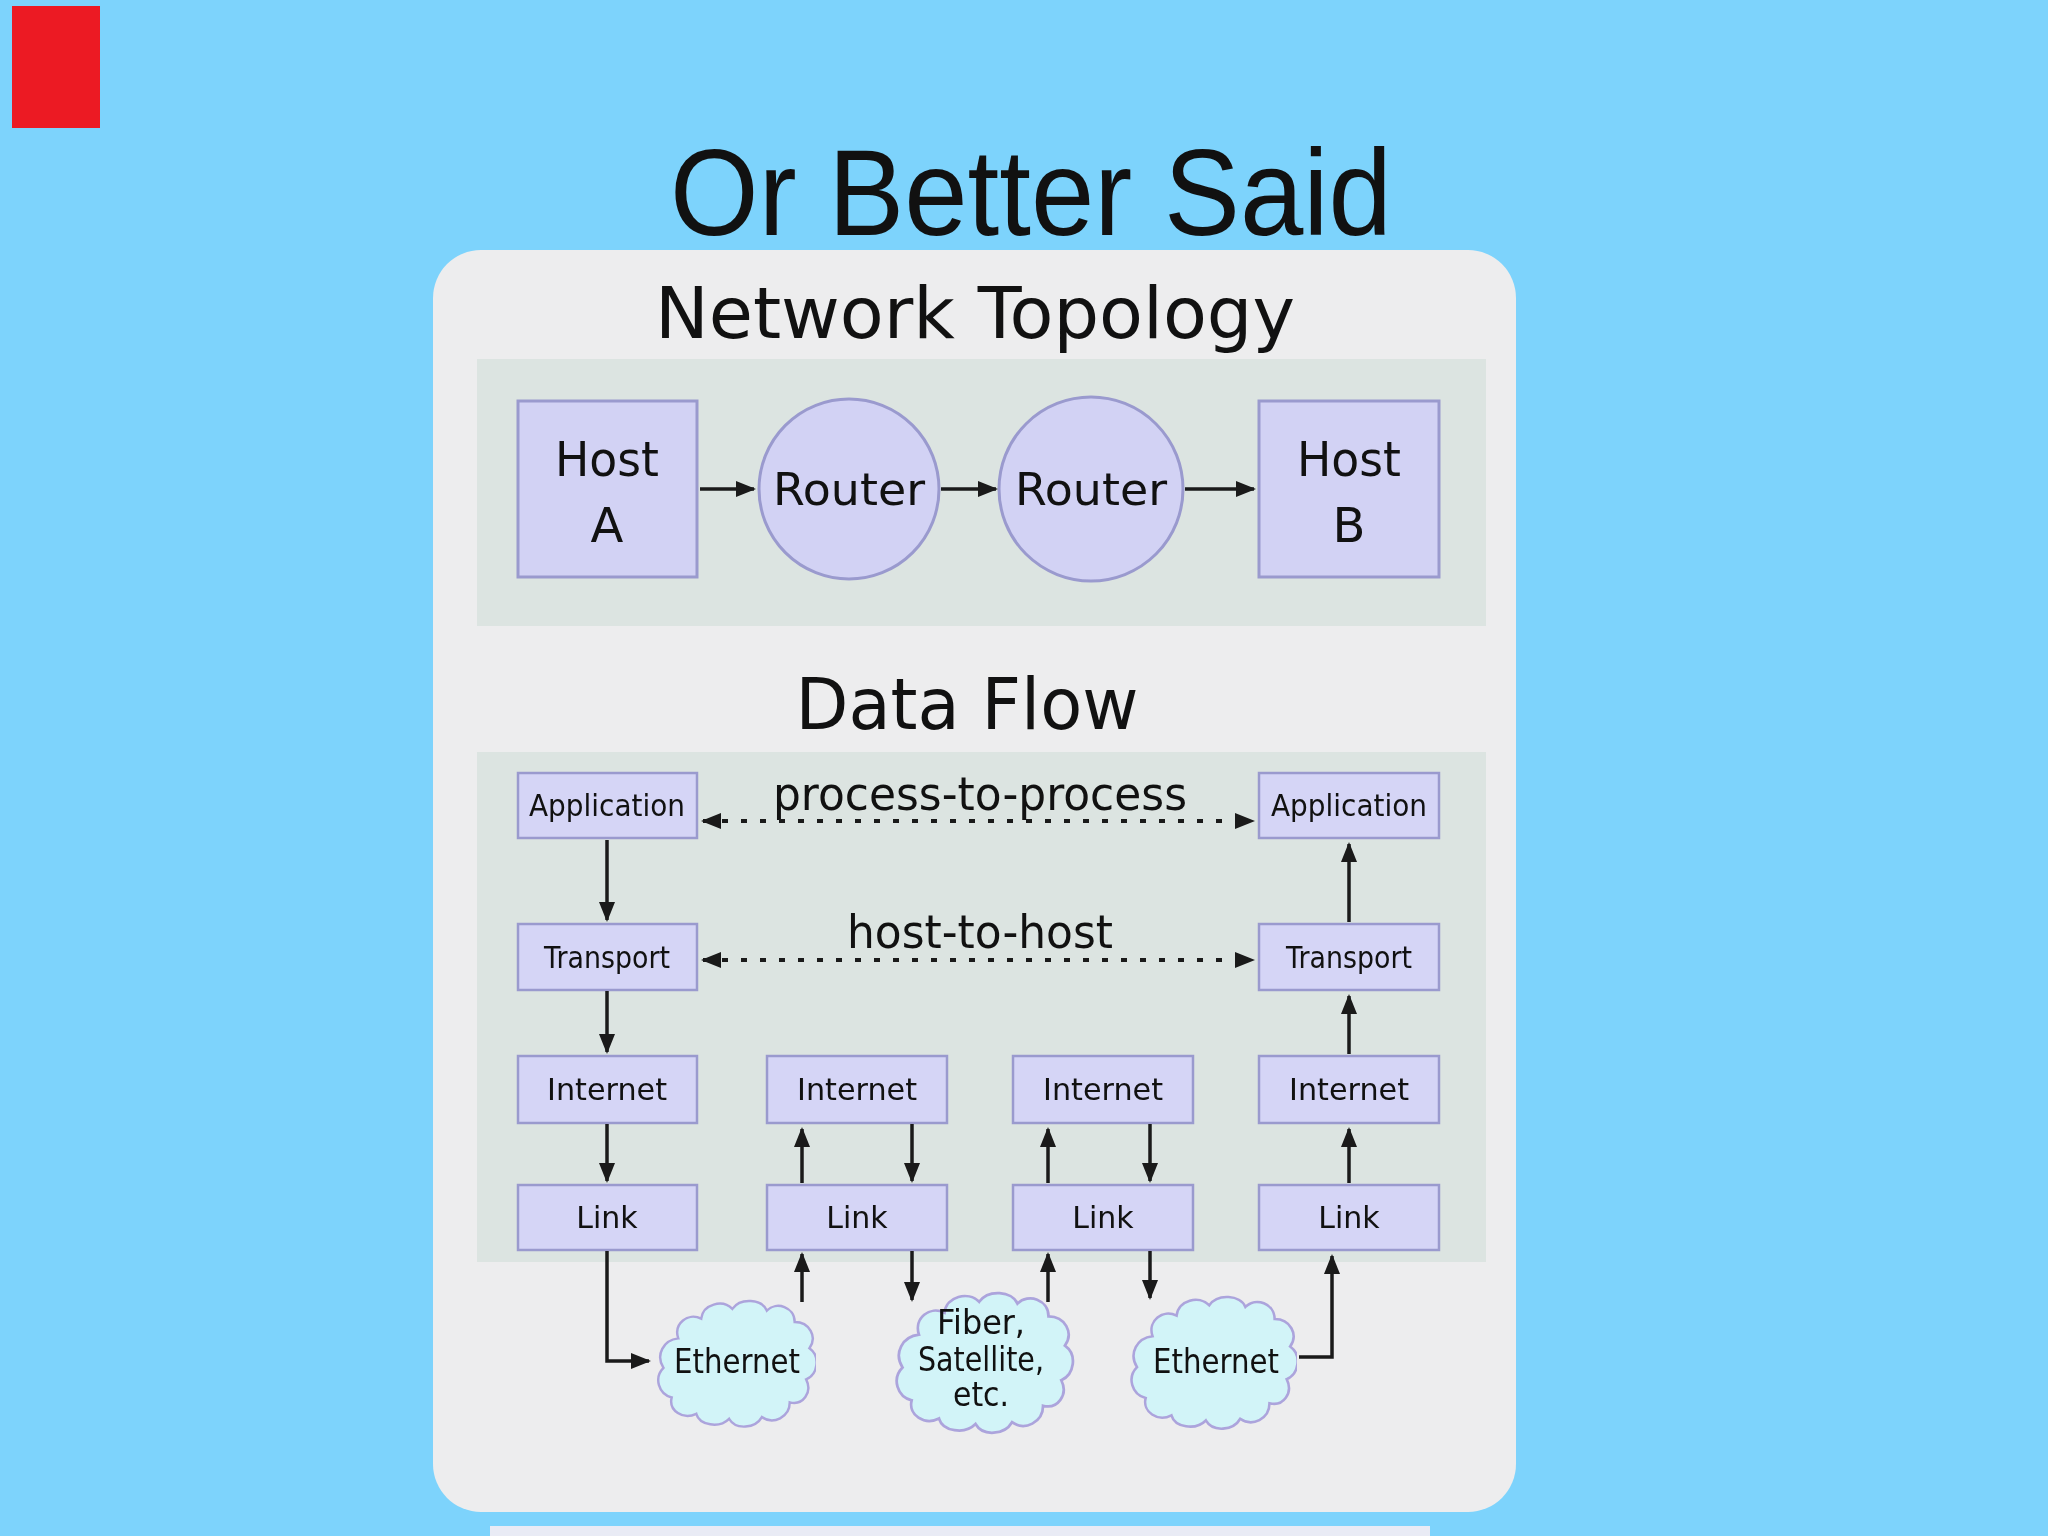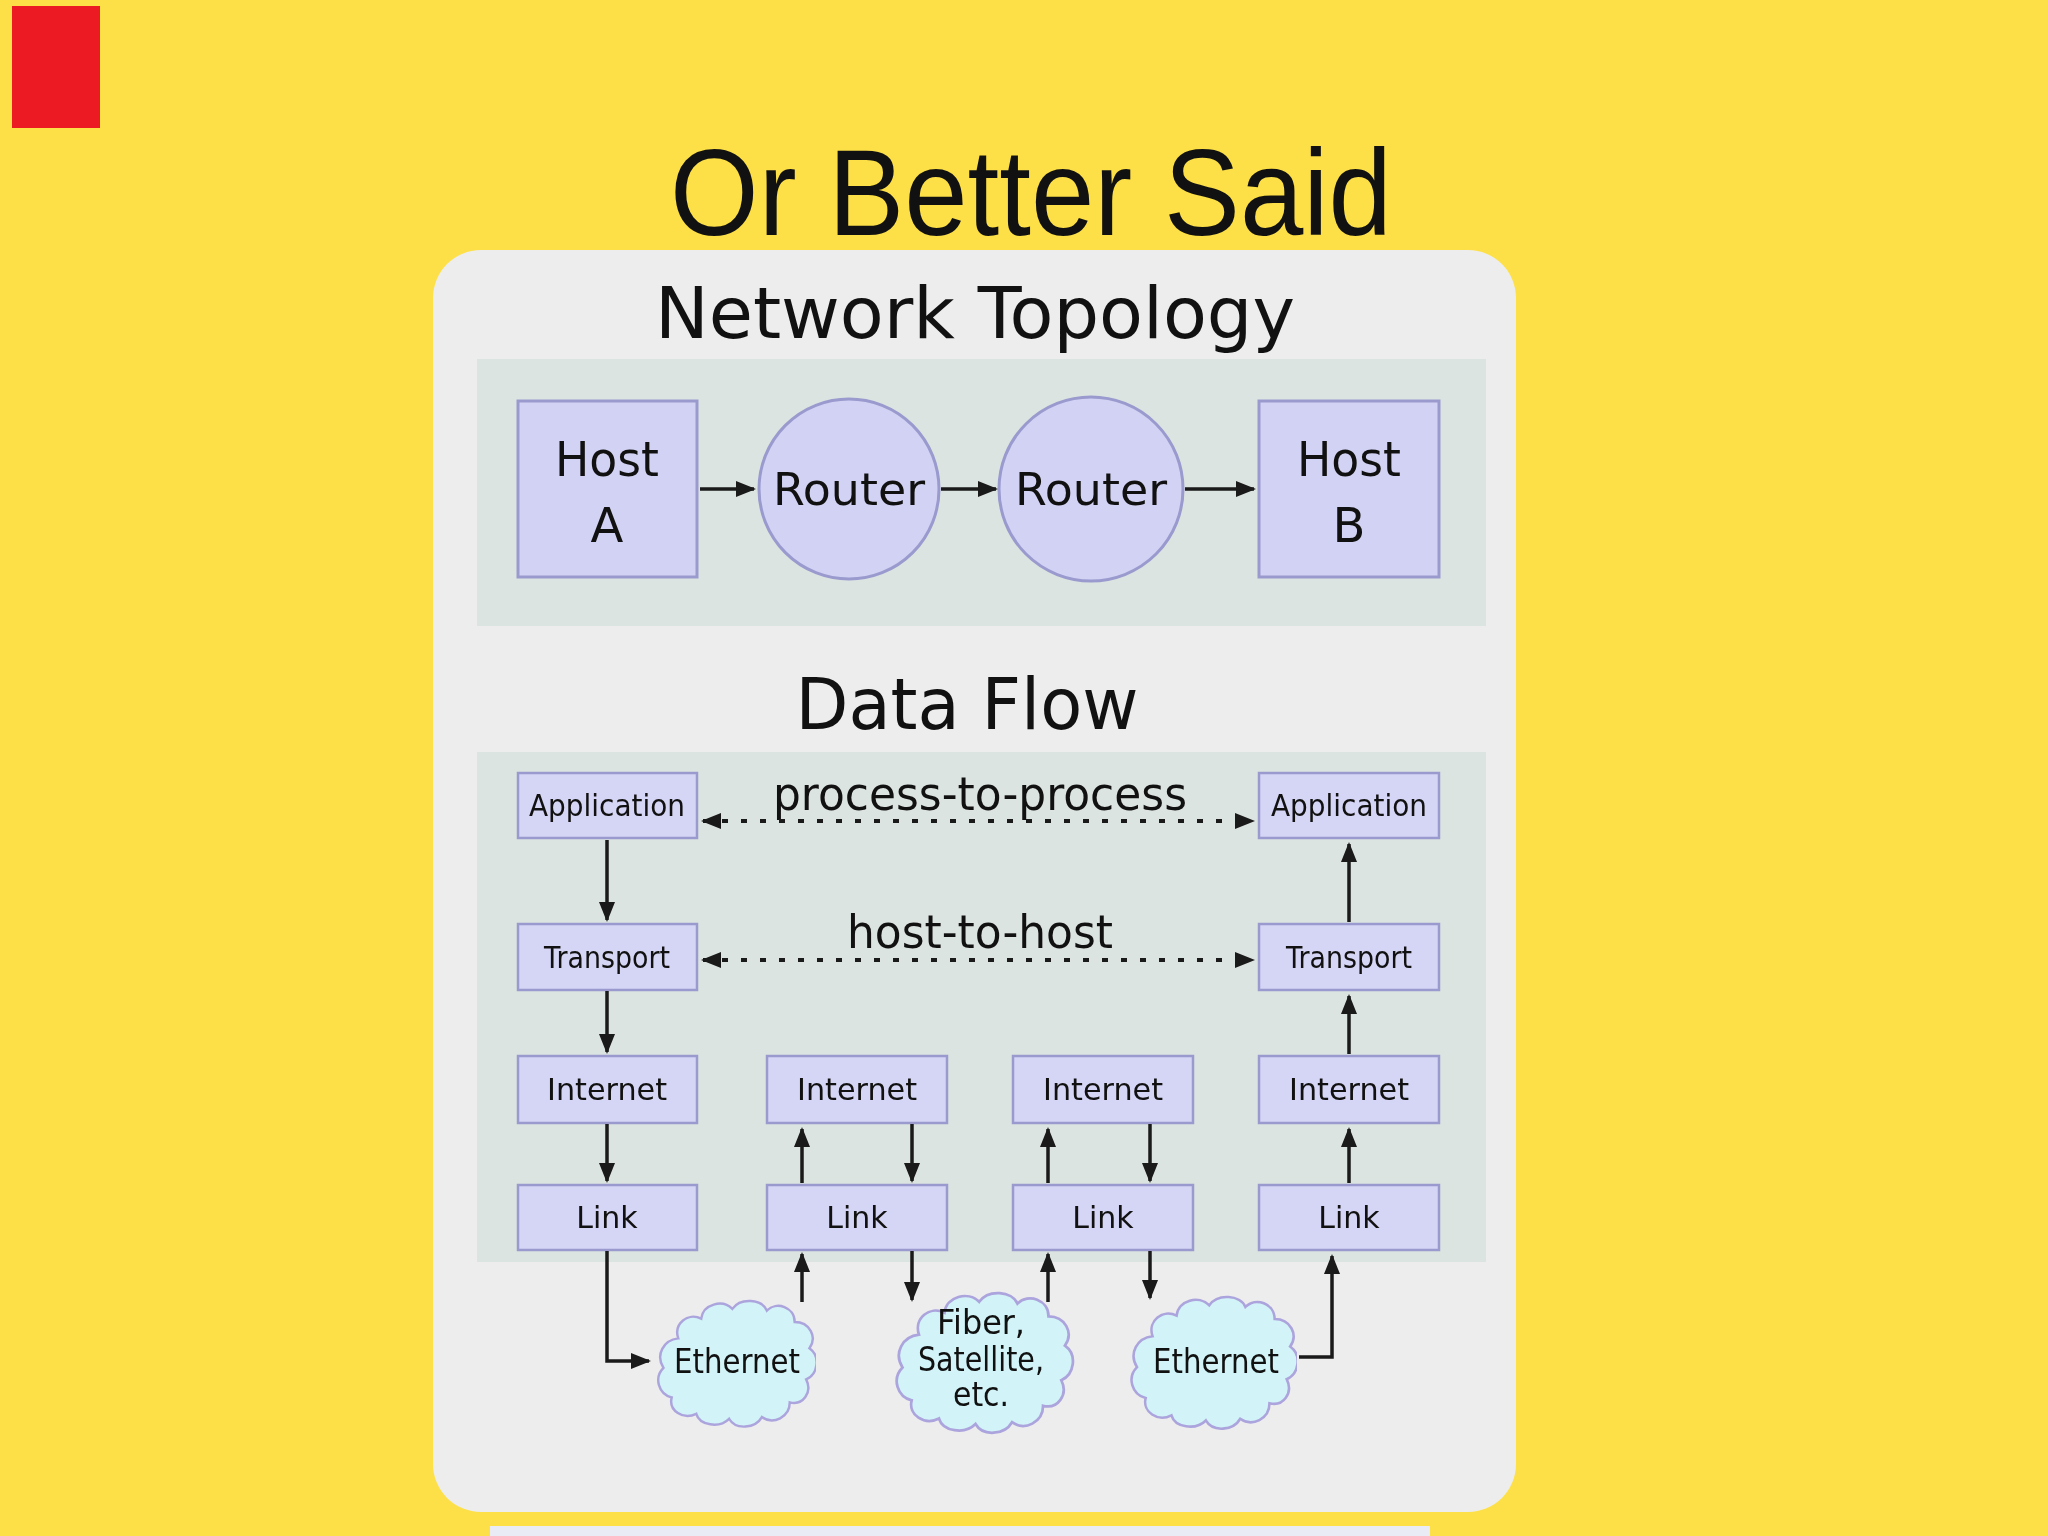--- a/index.html
+++ b/index.html
@@ -1,16 +1,16 @@
 <!DOCTYPE html>
 <html><head>
 <meta charset="utf-8">
 <style>
   html,body{margin:0;padding:0;background:#fff;}
-  .stage{position:relative;width:2048px;height:1536px;background:#fde047;overflow:hidden;}
+  .stage{position:relative;width:2048px;height:1536px;background:#7dd3fc;overflow:hidden;}
   svg{position:absolute;inset:0;display:block;}
   svg text{fill:#111;}
   .t-title{font:400 122px "Liberation Sans",sans-serif;}
   .t-head{font:400 72px "DejaVu Sans",sans-serif;}
   .t-node{font:400 48px "DejaVu Sans",sans-serif;}
   .t-router{font:400 44px "DejaVu Sans",sans-serif;}
   .t-box{font:400 30px "DejaVu Sans",sans-serif;}
   .t-lbl{font:400 46px "DejaVu Sans",sans-serif;}
   .t-cloud{font:400 33px "DejaVu Sans",sans-serif;}
 </style>

